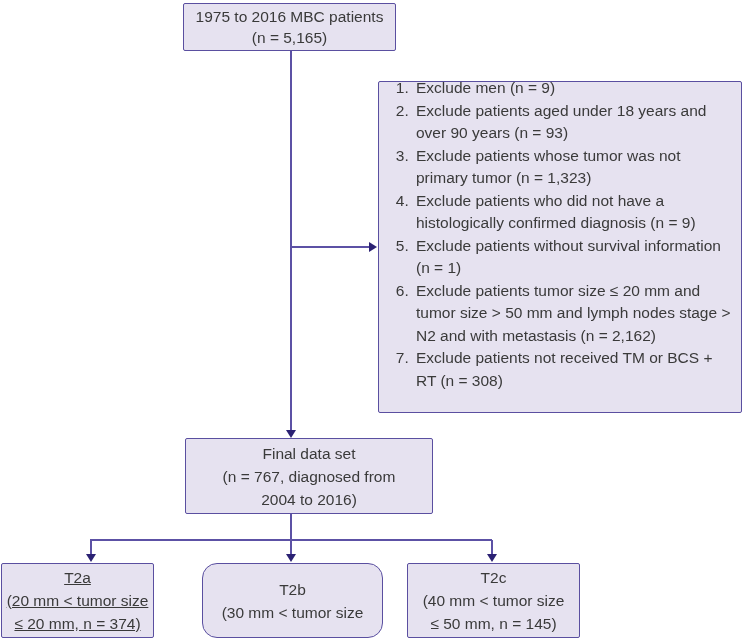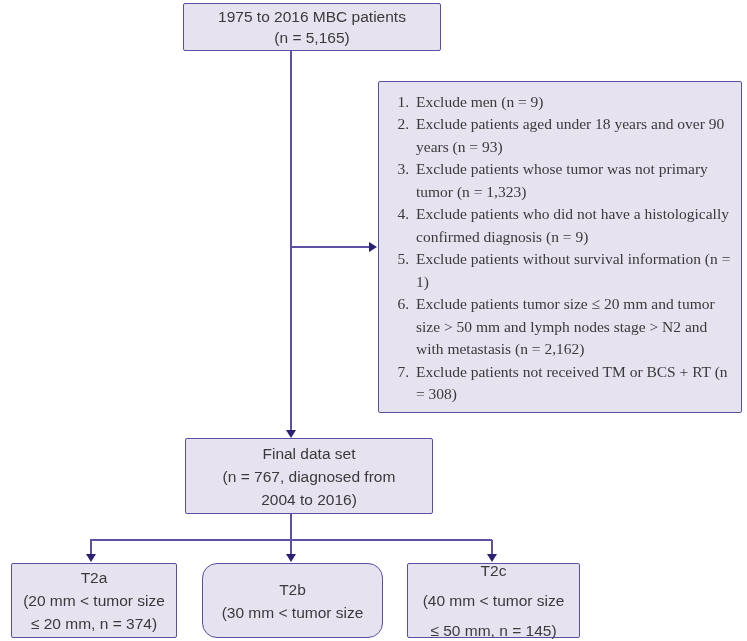--- a/index.html
+++ b/index.html
@@ -26,28 +26,28 @@
     border: 1.5px solid var(--box-border, #5a4fa0);
     border-radius: 2px;
     display: flex;
     flex-direction: column;
     align-items: center;
     justify-content: center;
     text-align: center;
     font-size: 15.5px;
     line-height: 23px;
   }
-  .box-top    { left: 183px; top: 3px;   width: 258px; height: 48px; line-height: 21px; }
+  .box-top    { left: 183px; top: 3px;   width: 213px; height: 48px; line-height: 21px; }
   .box-excl   { left: 378px; top: 81px;  width: 364px; height: 332px;
-                align-items: flex-start; justify-content: center;
-                text-align: left; padding: 10px 6px 8px 10px; font-family: Liberation Serif, serif; }
+                align-items: flex-start; justify-content: flex-end;
+                text-align: left; padding: 10px 6px 20px 10px; }
   .box-final  { left: 185px; top: 438px; width: 248px; height: 76px; }
-  .box-t2a    { left: 11px;   top: 563px; width: 166px; height: 75px; }
+  .box-t2a    { left: 1px;   top: 563px; width: 153px; height: 75px; text-decoration: underline; }
   .box-t2b    { left: 202px; top: 563px; width: 181px; height: 75px; border-radius: 15px; }
-  .box-t2c    { left: 407px; top: 563px; width: 173px; height: 75px; gap: 7px; }
+  .box-t2c    { left: 407px; top: 563px; width: 173px; height: 75px; }
 
   .box-excl ol {
     list-style: decimal outside;
     padding-left: 24px;
     font-size: 15.5px;
     line-height: 22.5px;
   }
   .box-excl li { padding-left: 3px; }
 
   .line {

